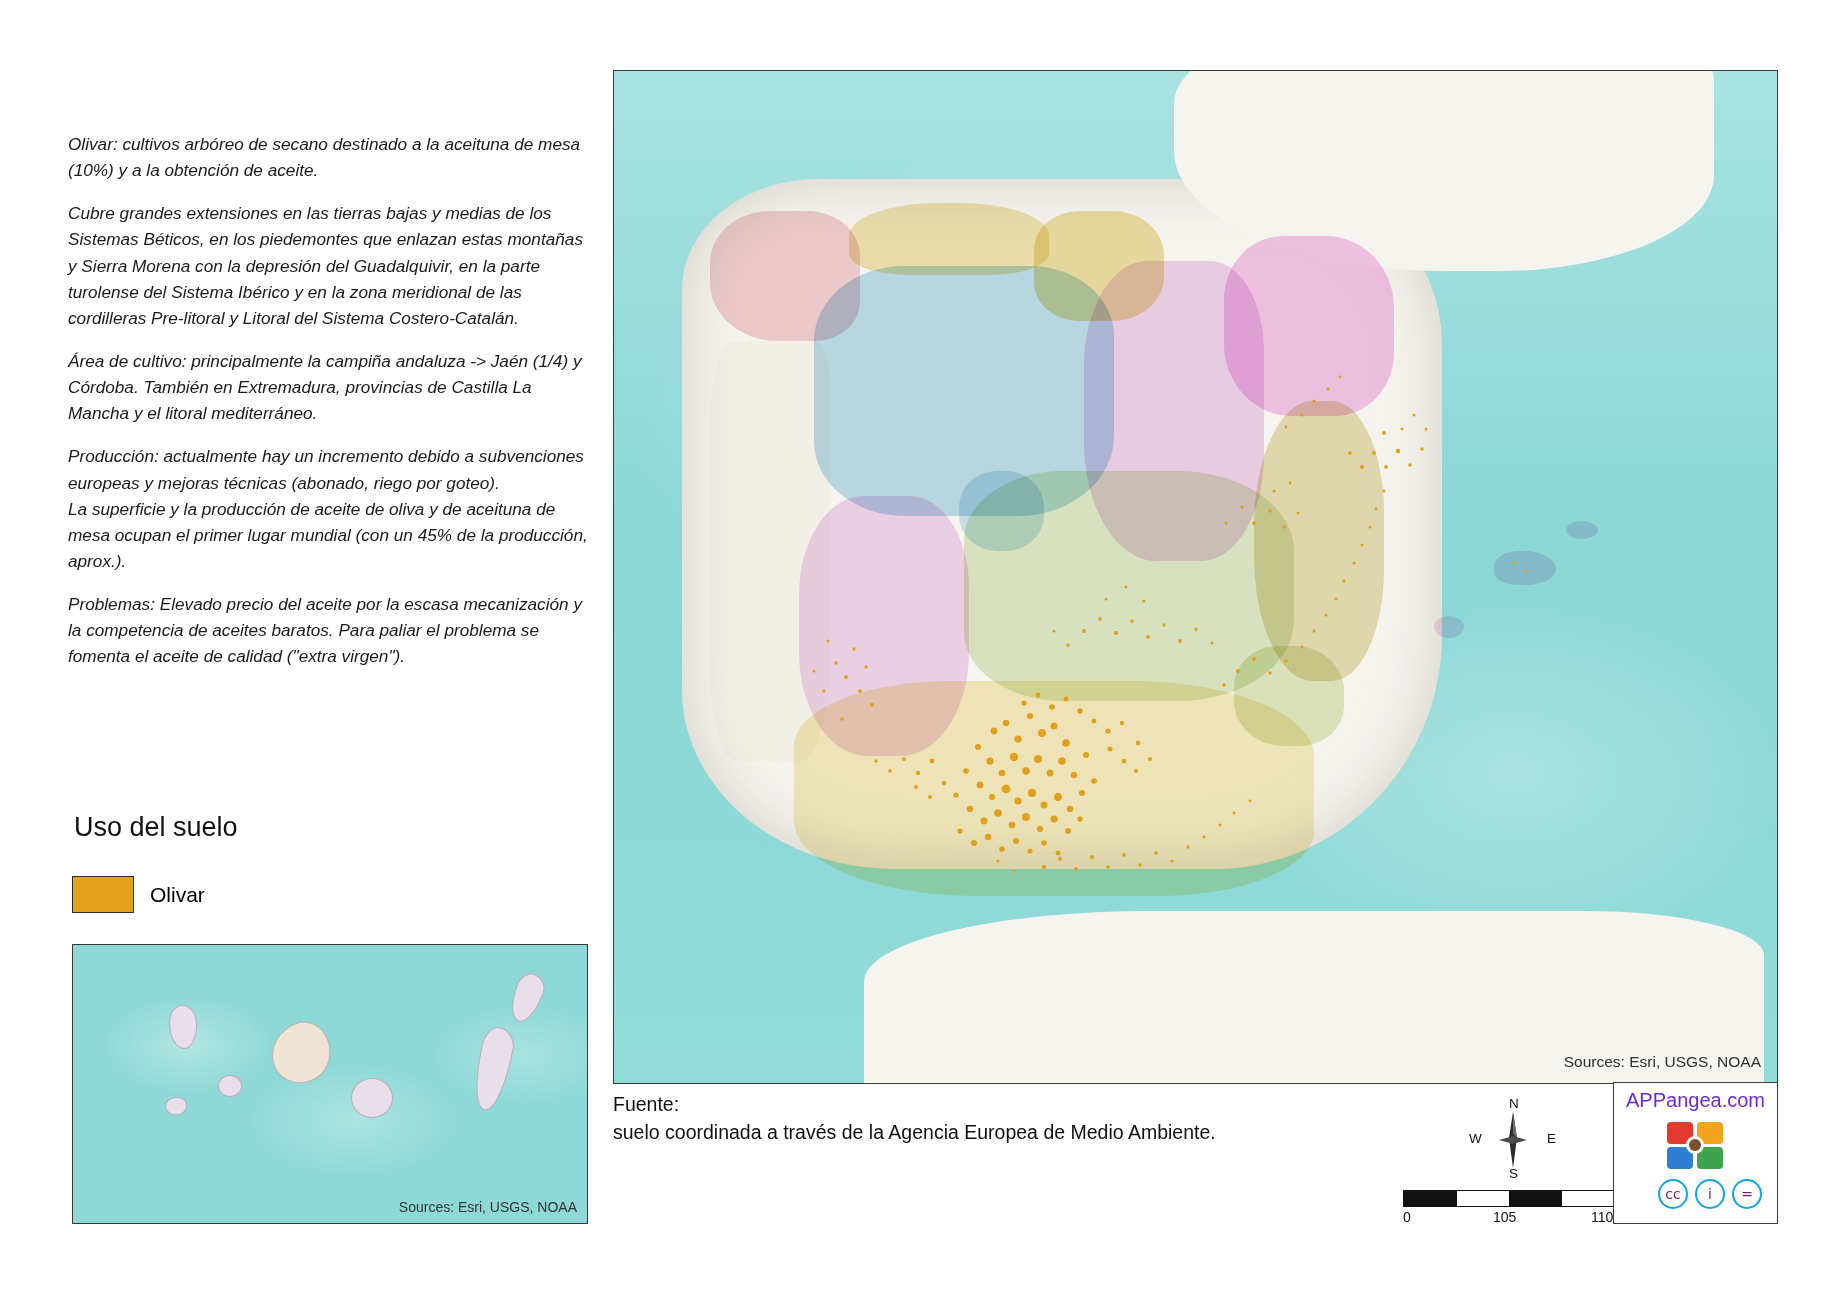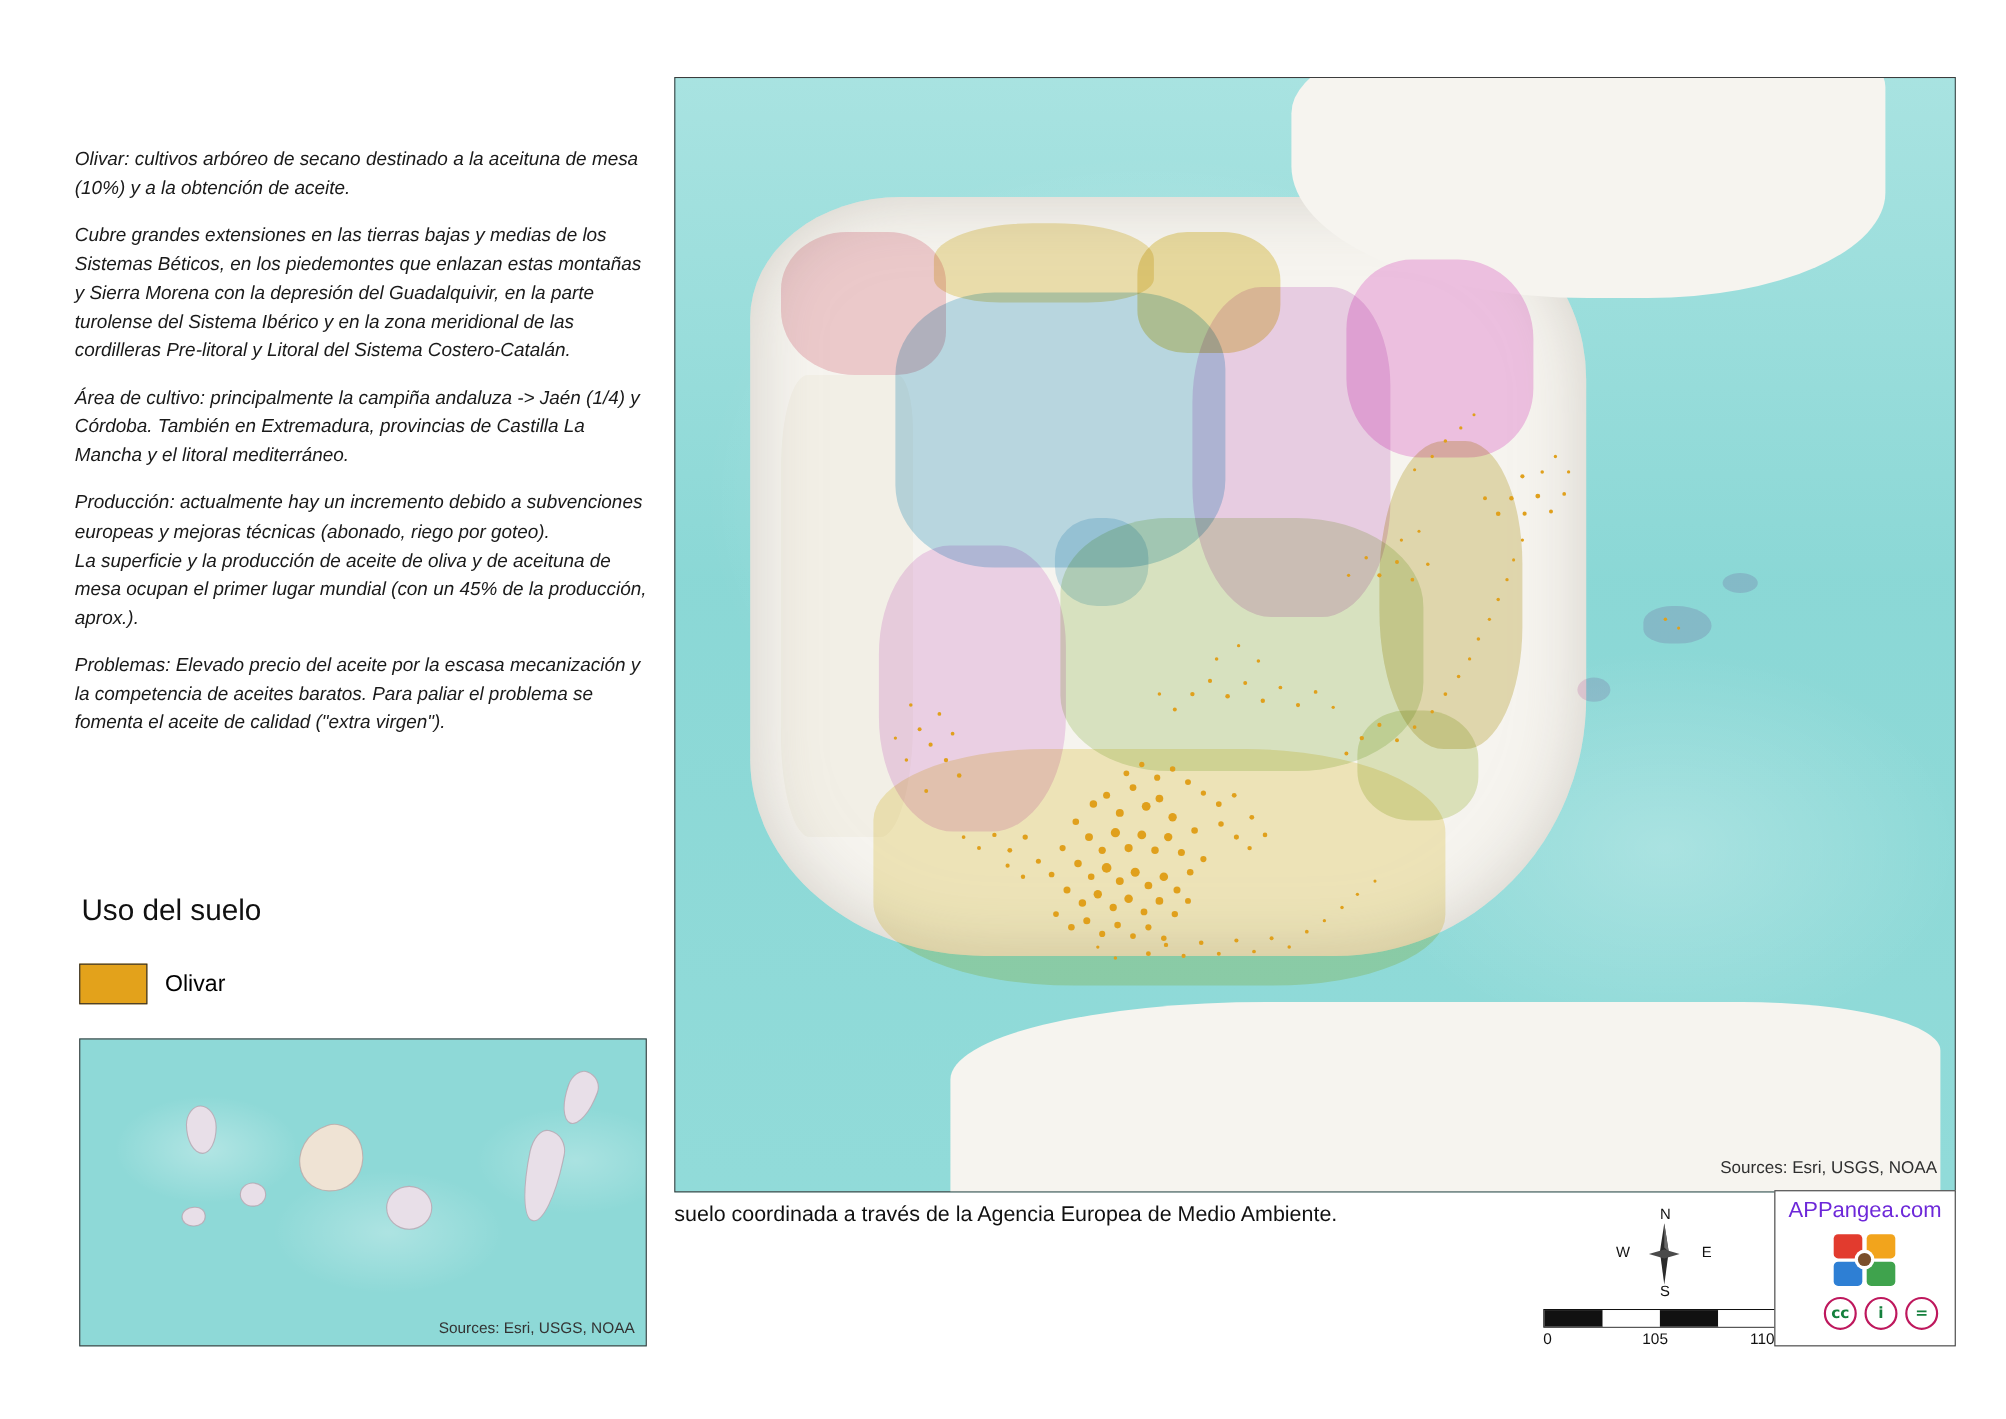--- a/index.html
+++ b/index.html
@@ -248,27 +248,27 @@
     position: absolute;
     left: 44px;
     top: 96px;
     display: flex;
     gap: 7px;
   }
   .cc-badge {
     width: 26px;
     height: 26px;
     border-radius: 50%;
-    border: 2px solid #be185d;
+    border: 2px solid #0ea5e9;
     display: flex;
     align-items: center;
     justify-content: center;
     font-size: 14px;
-    font-weight: bold;
-    color: #15803d;
+    font-weight: normal;
+    color: #701a75;
     font-family: "DejaVu Sans", sans-serif;
   }
 </style>
 </head>
 <body>
 
 <div id="left-panel">
 
 
   <div id="description">
@@ -497,20 +497,21 @@
         <circle cx="912" cy="500" r="1.4"></circle>
     </g>
   </svg>
 
   <div class="src">Sources: Esri, USGS, NOAA</div>
 </div>
 
 <div id="bottom-bar">
 
   <div id="source-block">
+    <div>Fuente:</div>
     <div>suelo coordinada a través de la Agencia Europea de Medio Ambiente.</div>
   </div>
 
   <div id="compass">
     <span class="c-n">N</span>
     <span class="c-s">S</span>
     <span class="c-w">W</span>
     <span class="c-e">E</span>
     <svg class="star" viewBox="0 0 28 56">
       <polygon points="14,0 18,26 14,56 10,26" fill="#2b2b2b"></polygon>

